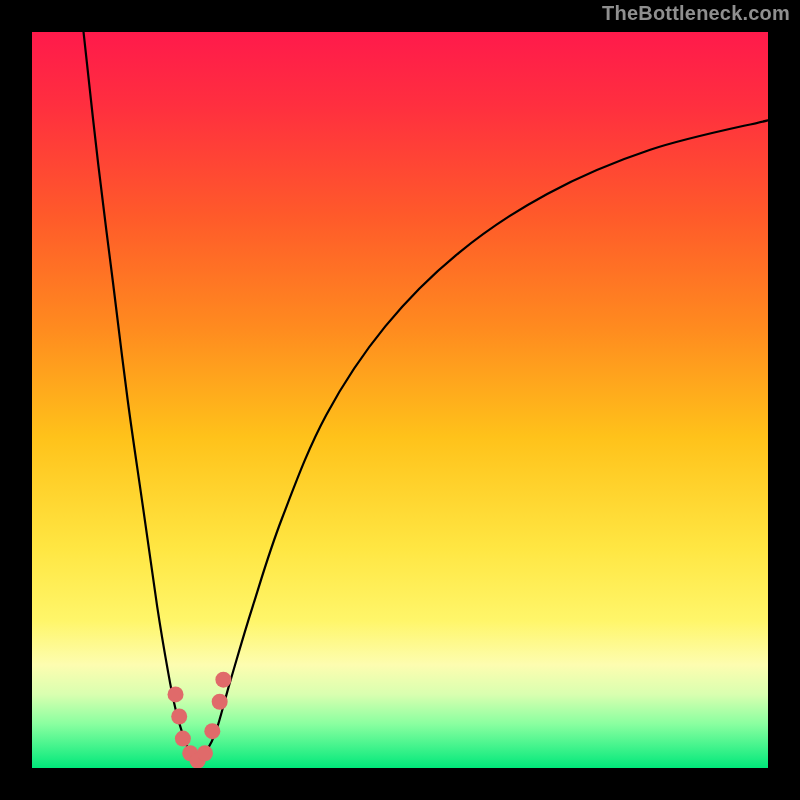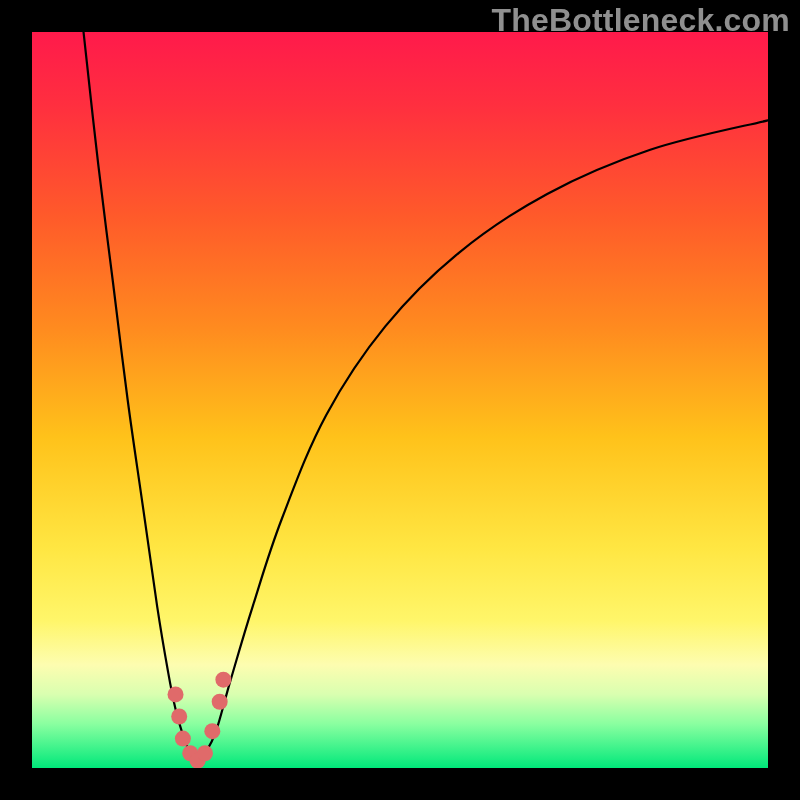--- a/index.html
+++ b/index.html
@@ -38,21 +38,21 @@
     left: 0;
     top: 0;
     width: 736px;
     height: 736px;
   }
   .watermark {
     position: absolute;
     top: 2px;
     right: 10px;
     font-family: Arial, Helvetica, sans-serif;
-    font-size: 32px;
+    font-size: 20px;
     font-weight: 600;
     color: #8f8f8f;
     letter-spacing: 0.2px;
     text-align: right;
     user-select: none;
   }
 </style>
 </head>
 <body>
 

